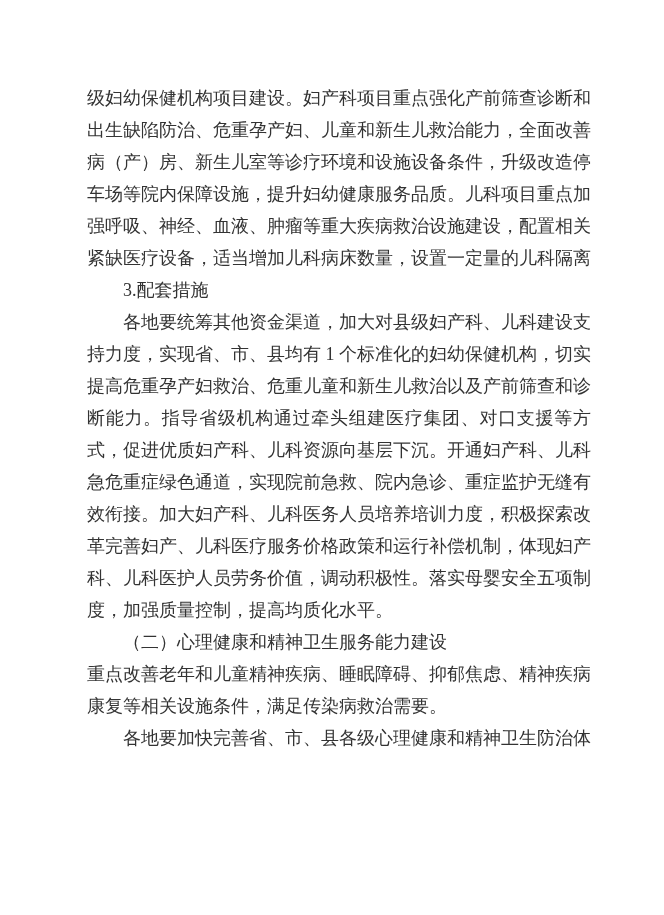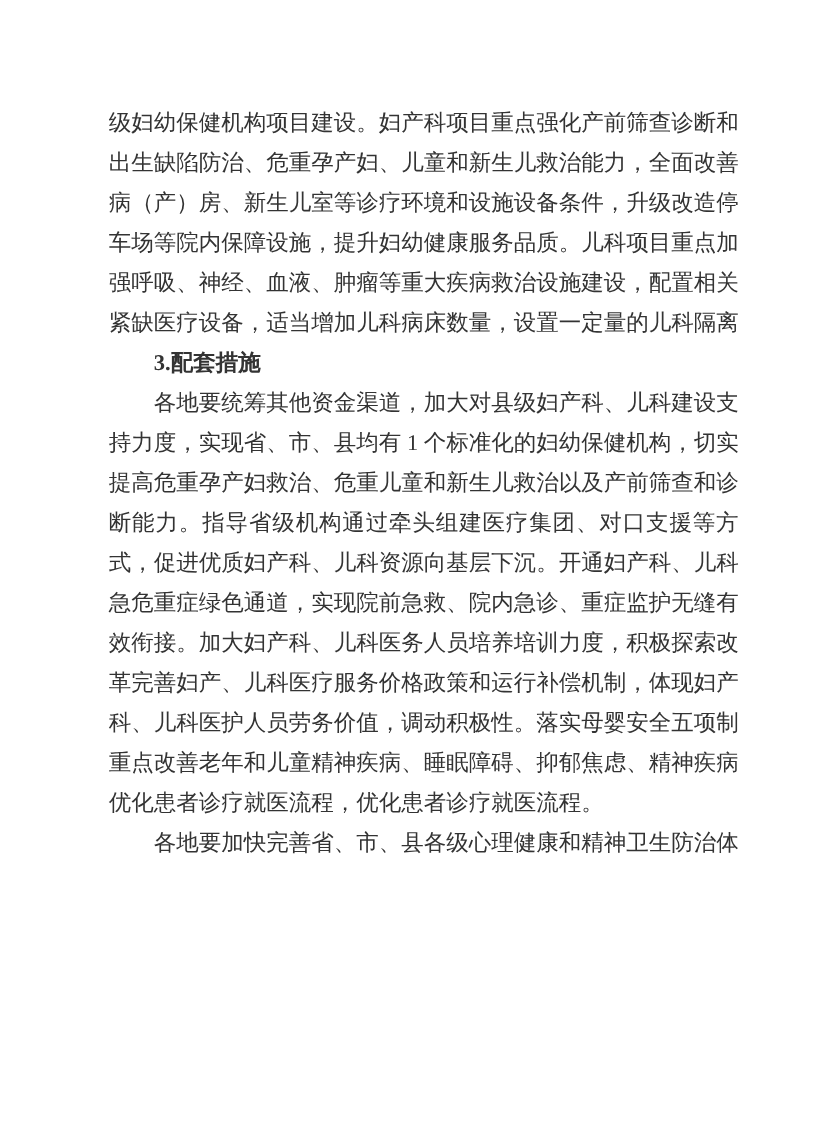--- a/index.html
+++ b/index.html
@@ -21,21 +21,21 @@
     top: 82px;
     width: 504px;
     font-size: 18px;
     line-height: 32px;
     color: #333333;
   }
   .line {
     height: 32px;
     white-space: pre;
   }
-  .line.bold { font-weight: 700; }
+  .line.bold { font-weight: 400; }
   .line.indent { text-indent: 2em; }
   .line.just {
     display: flex;
     justify-content: space-between;
     white-space: normal;
   }
   .line.just span {
     flex: 0 0 auto;
     white-space: pre;
   }
@@ -493,20 +493,22 @@
         <span>落</span>
         <span>实</span>
         <span>母</span>
         <span>婴</span>
         <span>安</span>
         <span>全</span>
         <span>五</span>
         <span>项</span>
         <span>制</span>
       </div>
+      <div class="line">度，加强质量控制，提高均质化水平。</div>
+      <div class="line bold indent">（二）心理健康和精神卫生服务能力建设</div>
       <div class="line just">
         <span>重</span>
         <span>点</span>
         <span>改</span>
         <span>善</span>
         <span>老</span>
         <span>年</span>
         <span>和</span>
         <span>儿</span>
         <span>童</span>
@@ -523,21 +525,21 @@
         <span>抑</span>
         <span>郁</span>
         <span>焦</span>
         <span>虑</span>
         <span>、</span>
         <span>精</span>
         <span>神</span>
         <span>疾</span>
         <span>病</span>
       </div>
-      <div class="line">优化患者诊疗就医流程，优化患者诊疗就医流程。</div>
+      <div class="line">康复等相关设施条件，满足传染病救治需要。</div>
       <div class="line just">
         <span class="ind"></span>
         <span>各</span>
         <span>地</span>
         <span>要</span>
         <span>加</span>
         <span>快</span>
         <span>完</span>
         <span>善</span>
         <span>省</span>

